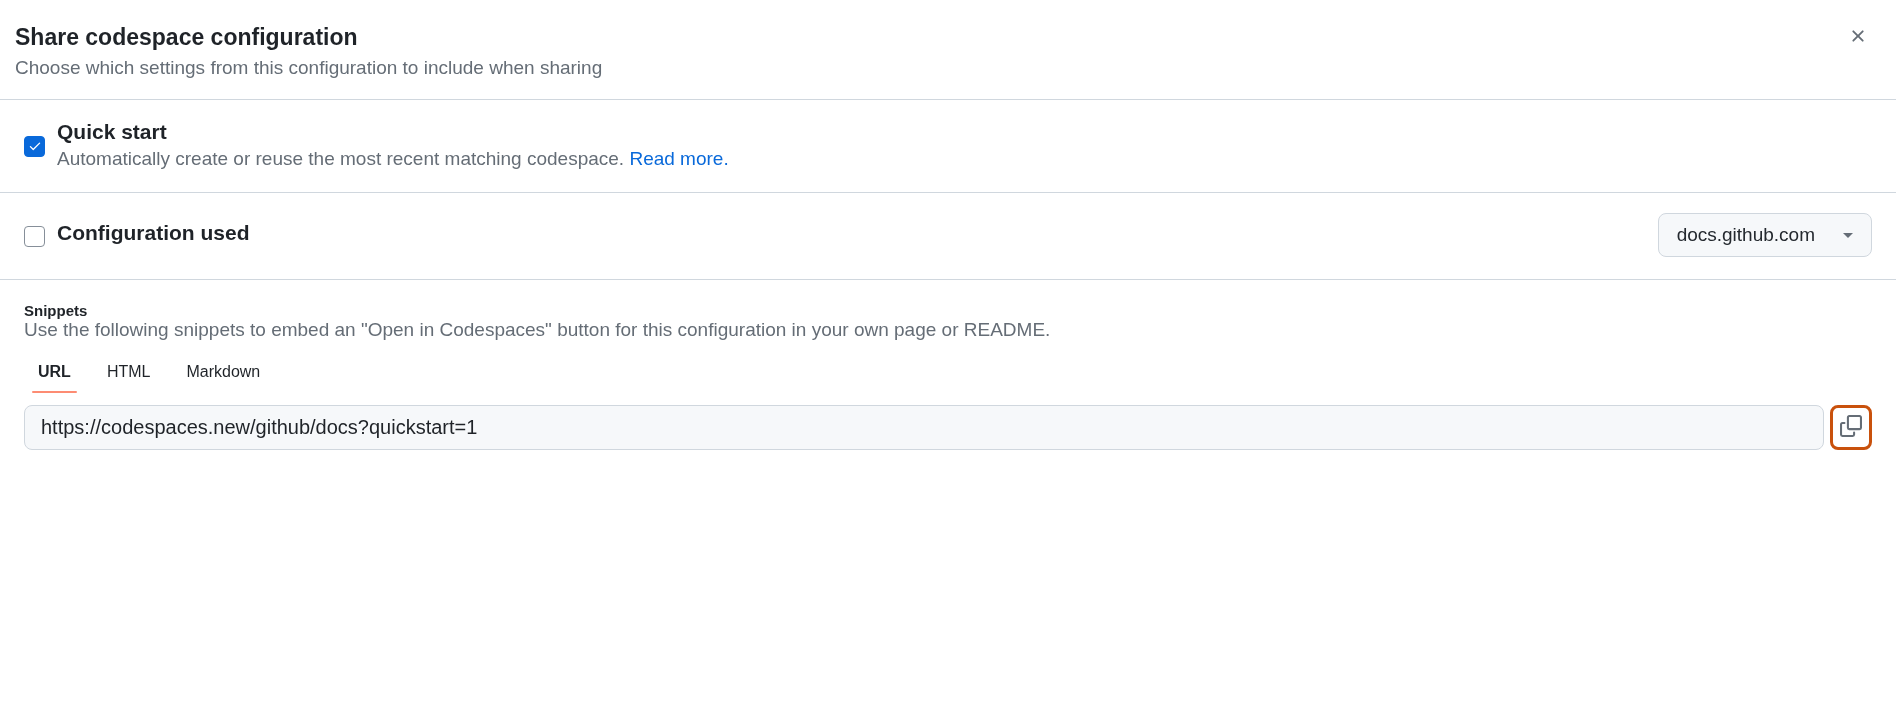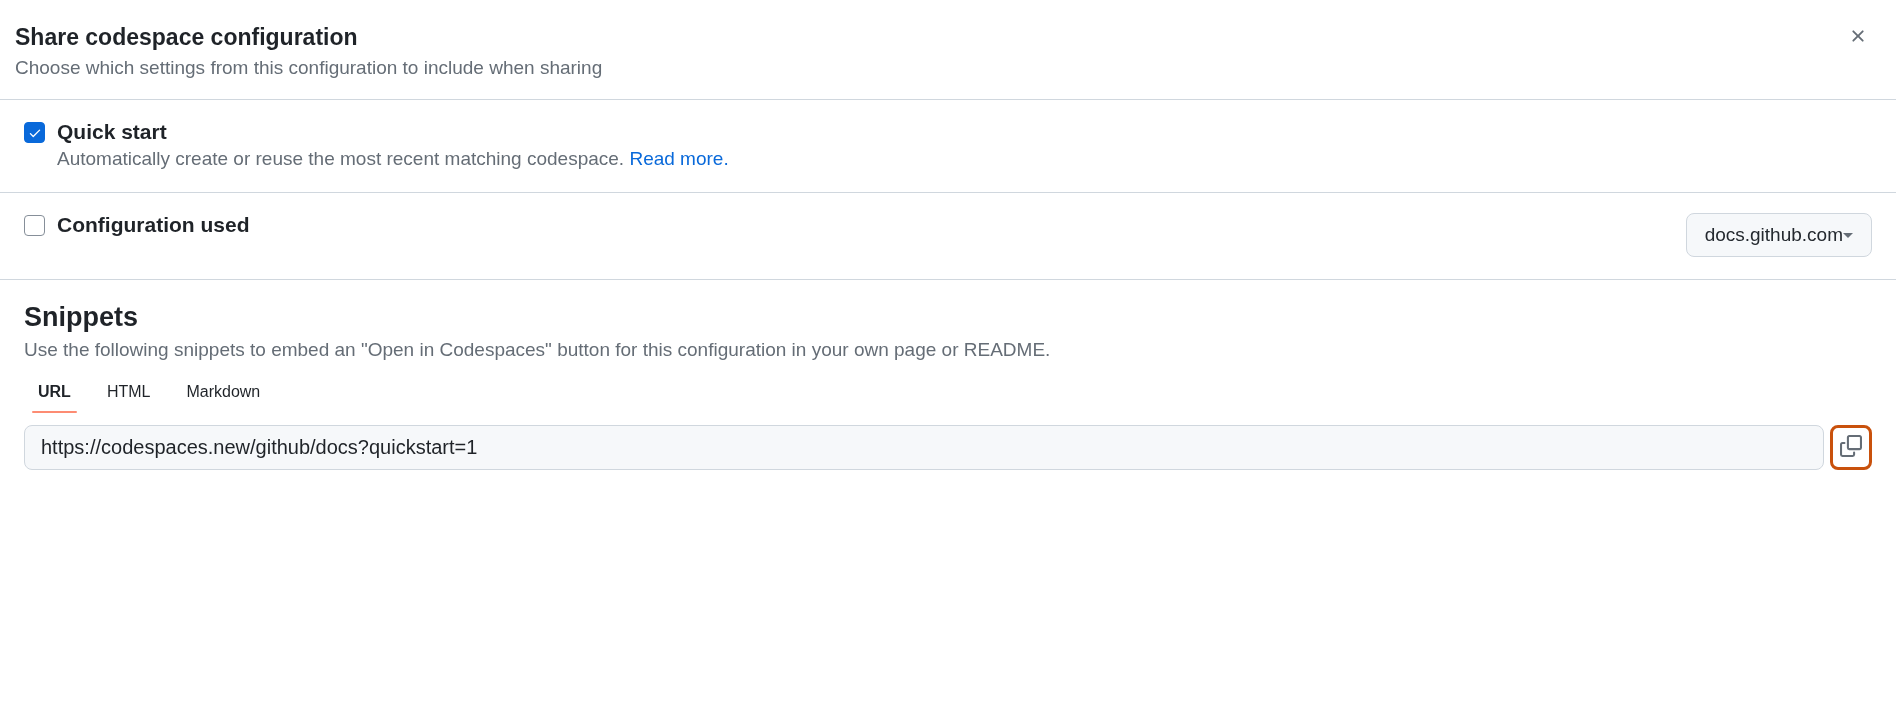--- a/index.html
+++ b/index.html
@@ -43,21 +43,21 @@
       display: flex;
       align-items: center;
       justify-content: center;
     }
     .close-btn svg {
       width: 20px;
       height: 20px;
     }
     .option-row {
       display: flex;
-      align-items: flex-start;
+      align-items: center;
       padding: 20px 24px 22px 24px;
       border-bottom: 1px solid #d0d7de;
     }
     .checkbox-wrap {
       flex-shrink: 0;
       margin-right: 12px;
       margin-top: 2px;
     }
     .checkbox {
       width: 21px;
@@ -101,40 +101,39 @@
     .dropdown-btn {
       background: #f6f8fa;
       border: 1px solid #d0d7de;
       border-radius: 8px;
       padding: 10px 18px;
       font-size: 19px;
       color: #24292f;
       cursor: pointer;
       display: flex;
       align-items: center;
-      gap: 0;
+      gap: 28px;
       margin-left: auto;
       flex-shrink: 0;
       align-self: center;
     }
     .dropdown-btn .caret {
       width: 0;
       height: 0;
       border-left: 5px solid transparent;
       border-right: 5px solid transparent;
       border-top: 5px solid #656d76;
     }
     .snippets-section {
       padding: 22px 24px 24px 24px;
     }
     .snippets-title {
-      font-size: 27px;
-      font-weight: 600;
-      color: #1f2328;
-      margin-bottom: 6px;
+      font-size: 15px;
+      font-weight: 600;
+      color: #1f2328;
     }
     .snippets-desc {
       font-size: 19px;
       color: #656d76;
       margin-bottom: 22px;
     }
     .tabs {
       display: flex;
       gap: 36px;
       padding-left: 14px;

